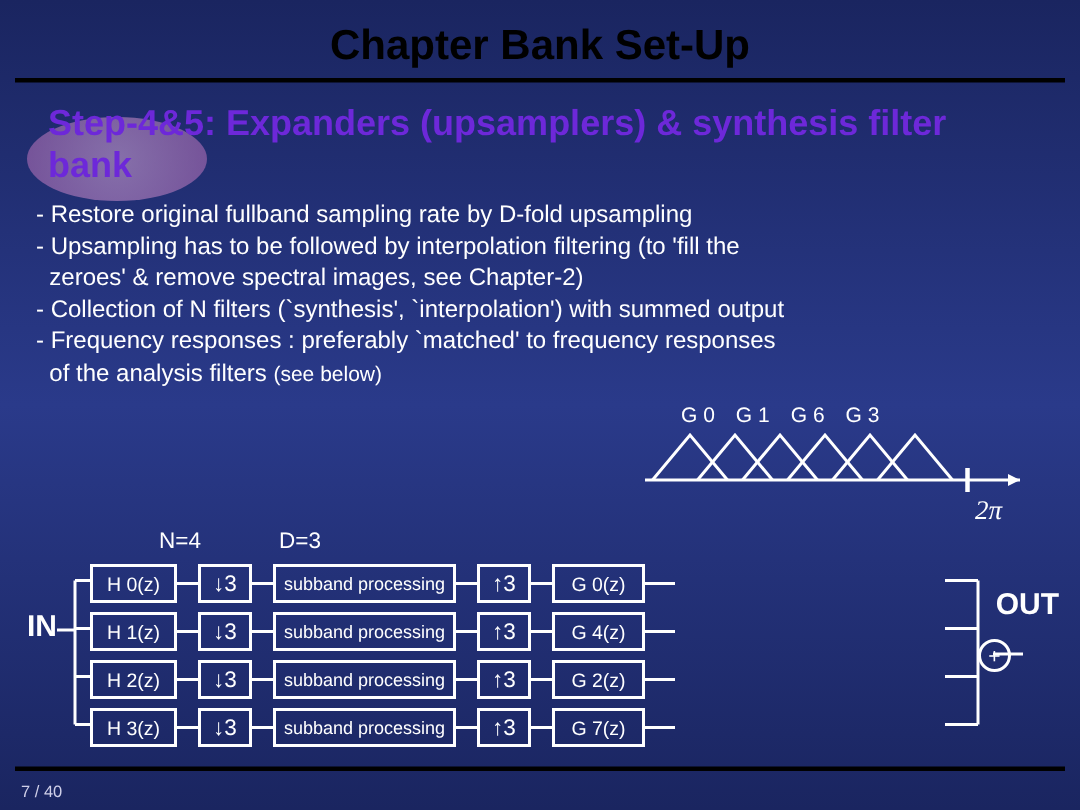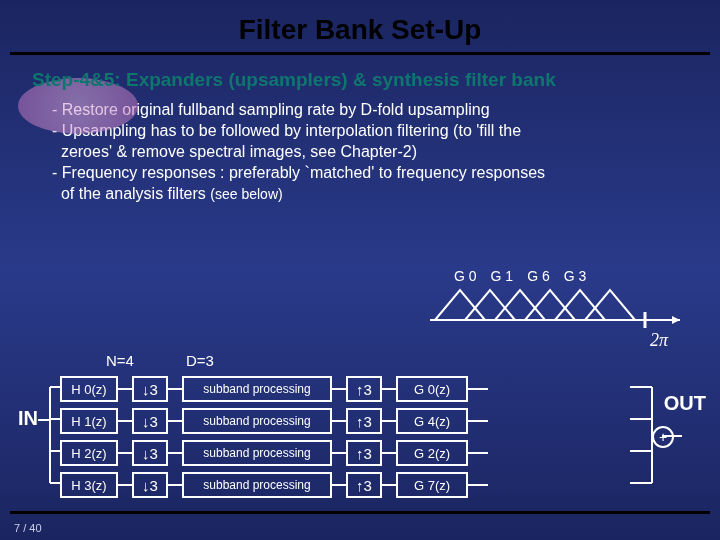--- a/index.html
+++ b/index.html
@@ -1,62 +1,63 @@
 <!DOCTYPE html>
 <html><head>
 <meta charset="utf-8">
 <style>
   * { margin:0; padding:0; box-sizing:border-box; }
   body { width:720px; height:540px; background:linear-gradient(180deg,#1a2560 0%,#2a3a8a 50%,#1a2560 100%); font-family:Arial,Helvetica,sans-serif; color:#fff; position:relative; overflow:hidden; }
   .title { font-size:28px; font-weight:bold; color:#000; text-align:center; padding:14px 0 6px; }
   .hr { height:3px; background:#000; margin:0 10px 10px; }
   .hr2 { height:3px; background:#000; margin:6px 10px 0; }
-  .subtitle { color:#0f766e; font-size:19px; font-weight:bold; padding:4px 18px 8px; background:transparent; }
+  .subtitle { color:#6d28d9; font-size:24px; font-weight:bold; padding:4px 18px 8px; background:transparent; }
   .bubble { position:absolute; left:18px; top:78px; width:120px; height:56px; border-radius:50%; background:radial-gradient(circle,#d9a6d9 0%,#b86eb8 100%); opacity:.55; z-index:0; }
   .subtitle-wrap { position:relative; z-index:1; margin:0 14px; }
-  .bullets { font-size:16px; color:#fff; padding:0 40px 0 52px; line-height:1.32; }
+  .bullets { font-size:16px; color:#fff; padding:0 40px 0 24px; line-height:1.32; }
   .bullets div { text-indent:-10px; padding-left:10px; }
   .see { font-size:14px; }
   .freq-diagram { position:absolute; right:30px; top:270px; width:260px; height:64px; }
   .twopi { font-family:'Times New Roman',serif; font-style:italic; font-size:18px; position:absolute; right:22px; top:60px; }
   .freq-labels { position:absolute; top:-2px; left:24px; font-size:14px; color:#fff; }
   .freq-labels span { margin-right:14px; }
   .chain { position:absolute; left:0; top:352px; width:720px; }
   .io { font-size:20px; font-weight:bold; color:#fff; }
   .in { position:absolute; left:18px; top:55px; }
   .out { position:absolute; right:14px; top:40px; }
   .nd { position:absolute; top:0; font-size:15px; color:#fff; }
   .nd.n { left:106px; } .nd.d { left:186px; }
   .row { position:absolute; left:60px; height:30px; display:flex; align-items:center; }
   .row.r0{top:22px} .row.r1{top:54px} .row.r2{top:86px} .row.r3{top:118px}
   .box { border:2px solid #fff; text-align:center; color:#fff; font-size:13px; height:26px; display:flex; align-items:center; justify-content:center; }
   .hbox { width:58px; background:transparent; }
   .dbox { width:36px; font-size:15px; }
-  .sbox { width:150px; font-size:12px; }
+  .sbox { width:122px; font-size:12px; }
   .ubox { width:36px; font-size:15px; }
-  .gbox { width:72px; }
+  .gbox { width:62px; }
   .seg { width:14px; height:2px; background:#fff; } .seg.long{width:20px}
   .plus { position:absolute; left:652px; top:74px; width:22px; height:22px; border:2px solid #fff; border-radius:50%; display:flex; align-items:center; justify-content:center; font-size:14px; }
   .footer { position:absolute; bottom:6px; left:14px; right:14px; font-size:11px; color:#cfcfe8; display:flex; justify-content:space-between; }
 </style>
 </head>
 <body>
 
-<div class="title">Filter Bank Set-Up</div>
+<div class="title">Chapter Bank Set-Up</div>
 <div class="hr"></div>
 
 <div class="bubble"></div>
 <div class="subtitle-wrap">
   <div class="subtitle">Step-4&amp;5: Expanders (upsamplers) &amp; synthesis filter bank</div>
 </div>
 
 <div class="bullets">
   <div>- Restore original fullband sampling rate by D-fold upsampling</div>
   <div>- Upsampling has to be followed by interpolation filtering (to 'fill the</div>
   <div>&nbsp;&nbsp;zeroes' &amp; remove spectral images, see Chapter-2)</div>
+  <div>- Collection of N filters (`synthesis', `interpolation') with summed output</div>
   <div>- Frequency responses : preferably `matched' to frequency responses</div>
   <div>
     <span>&nbsp;&nbsp;of the analysis filters</span>
     <span class="see">(see below)</span>
   </div>
 </div>
 
 <div class="freq-diagram">
   <div class="freq-labels">
     <span>G 0</span><span>G 1</span><span>G 6</span><span>G 3</span>

